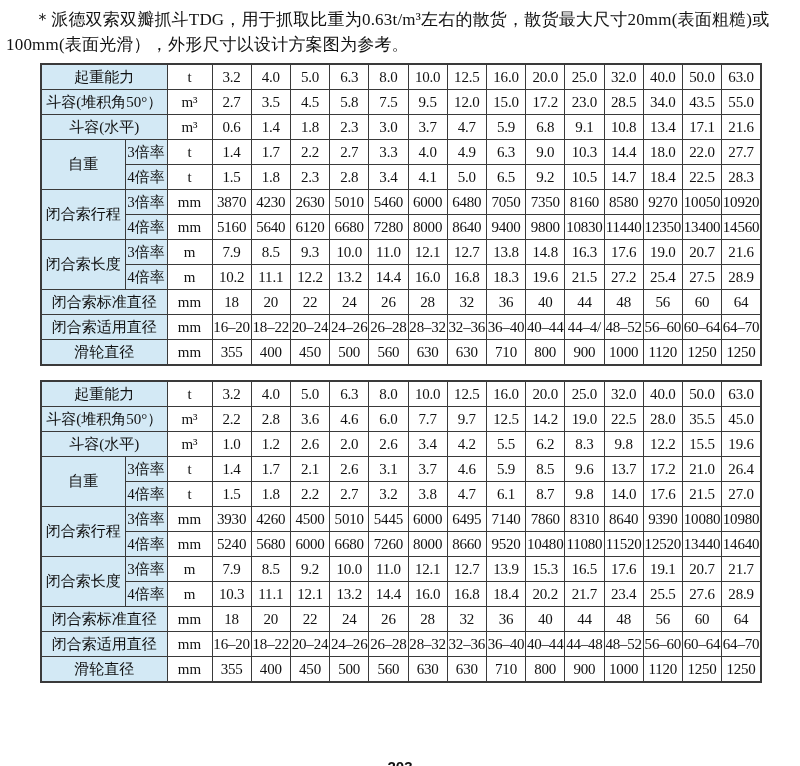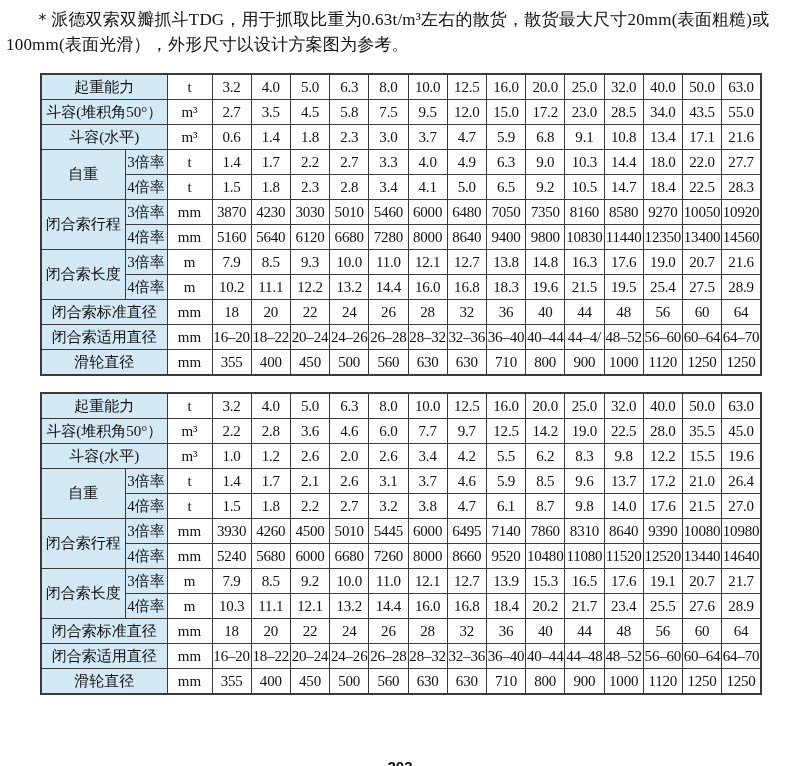--- a/index.html
+++ b/index.html
@@ -18,21 +18,21 @@
     line-height:25px;
     text-indent:28px;
     letter-spacing:0.2px;
   }
   .section-1 .intro { padding-top:7px; }
   .section-2 { margin-top:14px; }
   table.spec {
     border-collapse:collapse;
     table-layout:fixed;
     width:722px;
-    margin:16px 0 0 40px;
+    margin:6px 0 0 40px;
     border:2px solid #3a3a3a;
   }
   table.spec th, table.spec td {
     border:1px solid #3a3a3a;
     text-align:center;
     vertical-align:middle;
     height:24px;
     padding:0;
     font-weight:normal;
     font-size:15px;
@@ -160,21 +160,21 @@
             <td class="value-cell">18.4</td>
             <td class="value-cell">22.5</td>
             <td class="value-cell">28.3</td>
           </tr>
           <tr>
             <th class="label-cell group-cell" rowspan="2">闭合索行程</th>
             <th class="label-cell sub-cell">3倍率</th>
             <td class="unit-cell">mm</td>
             <td class="value-cell">3870</td>
             <td class="value-cell">4230</td>
-            <td class="value-cell">3030</td>
+            <td class="value-cell">2630</td>
             <td class="value-cell">5010</td>
             <td class="value-cell">5460</td>
             <td class="value-cell">6000</td>
             <td class="value-cell">6480</td>
             <td class="value-cell">7050</td>
             <td class="value-cell">7350</td>
             <td class="value-cell">8160</td>
             <td class="value-cell">8580</td>
             <td class="value-cell">9270</td>
             <td class="value-cell">10050</td>
@@ -223,21 +223,21 @@
             <td class="value-cell">10.2</td>
             <td class="value-cell">11.1</td>
             <td class="value-cell">12.2</td>
             <td class="value-cell">13.2</td>
             <td class="value-cell">14.4</td>
             <td class="value-cell">16.0</td>
             <td class="value-cell">16.8</td>
             <td class="value-cell">18.3</td>
             <td class="value-cell">19.6</td>
             <td class="value-cell">21.5</td>
-            <td class="value-cell">19.5</td>
+            <td class="value-cell">27.2</td>
             <td class="value-cell">25.4</td>
             <td class="value-cell">27.5</td>
             <td class="value-cell">28.9</td>
           </tr>
           <tr>
             <th class="label-cell" colspan="2">闭合索标准直径</th>
             <td class="unit-cell">mm</td>
             <td class="value-cell">18</td>
             <td class="value-cell">20</td>
             <td class="value-cell">22</td>

